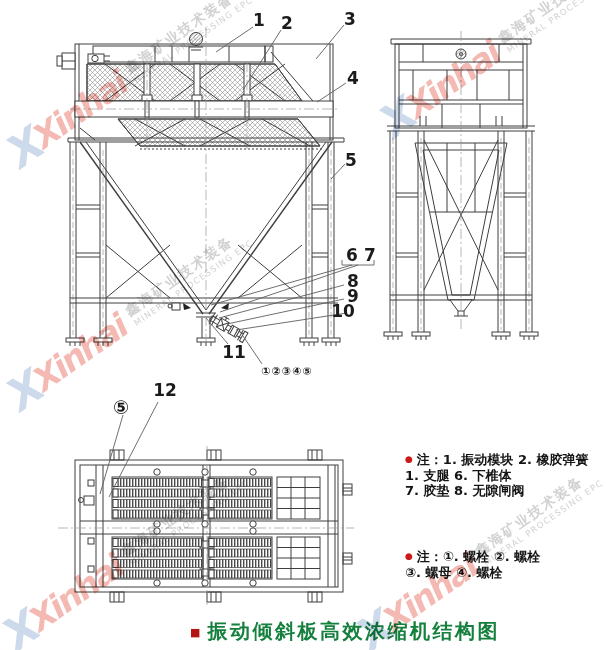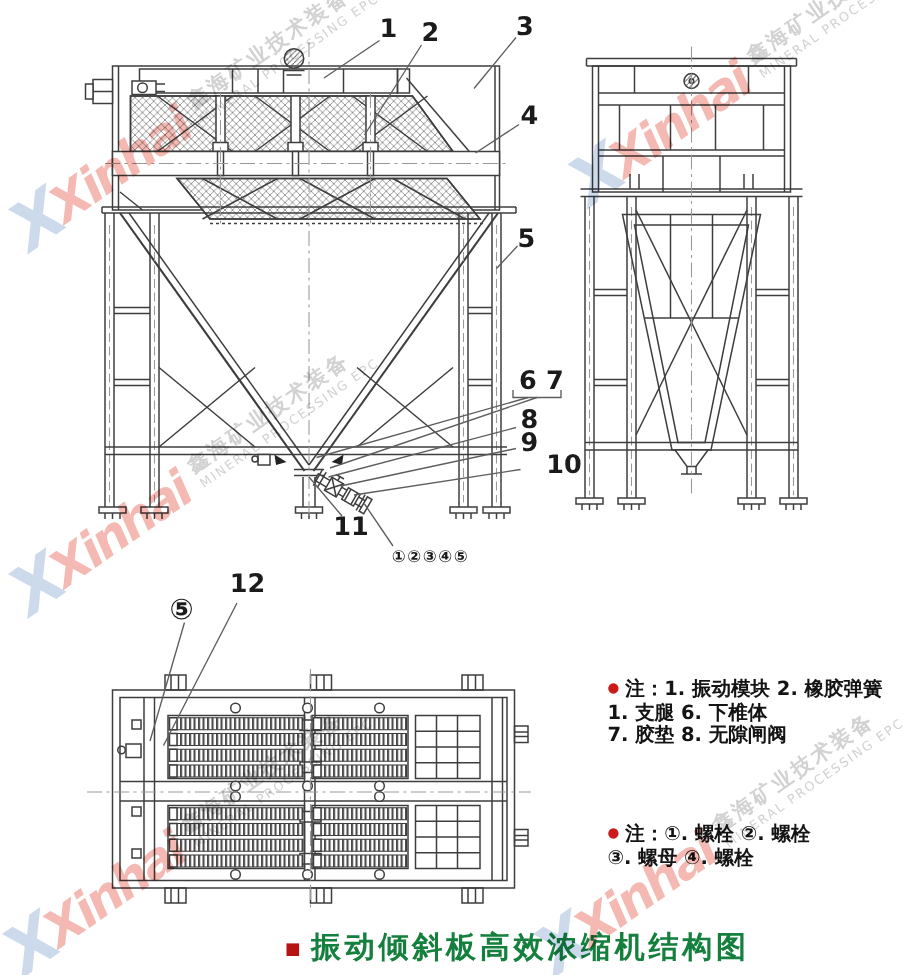--- a/index.html
+++ b/index.html
@@ -454,21 +454,21 @@
 
   <div class="co" style="left:259px;top:20px">1</div>
   <div class="co" style="left:287px;top:23px">2</div>
   <div class="co" style="left:350px;top:19px">3</div>
   <div class="co" style="left:353px;top:78px">4</div>
   <div class="co" style="left:351px;top:160px">5</div>
   <div class="co" style="left:352px;top:255px">6</div>
   <div class="co" style="left:370px;top:255px">7</div>
   <div class="co" style="left:353px;top:281px">8</div>
   <div class="co" style="left:353px;top:296px">9</div>
-  <div class="co" style="left:376px;top:311px">10</div>
+  <div class="co" style="left:343px;top:311px">10</div>
   <div class="co" style="left:234px;top:352px">11</div>
   <div class="co circ" style="left:287px;top:371px">①②③④⑤</div>
   <div class="co circ5" style="left:121px;top:407px">⑤</div>
   <div class="co" style="left:165px;top:390px">12</div>
 
   <div class="notes" style="top:452px">
     <div><span class="bullet">●</span><span>注：1. 振动模块 2. 橡胶弹簧</span></div>
     <div>1. 支腿 6. 下椎体</div>
     <div>7. 胶垫 8. 无隙闸阀</div>
   </div>

